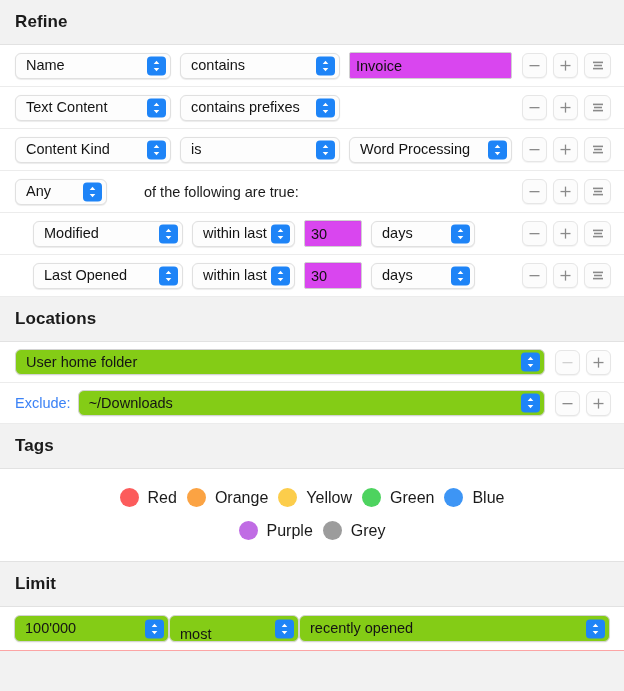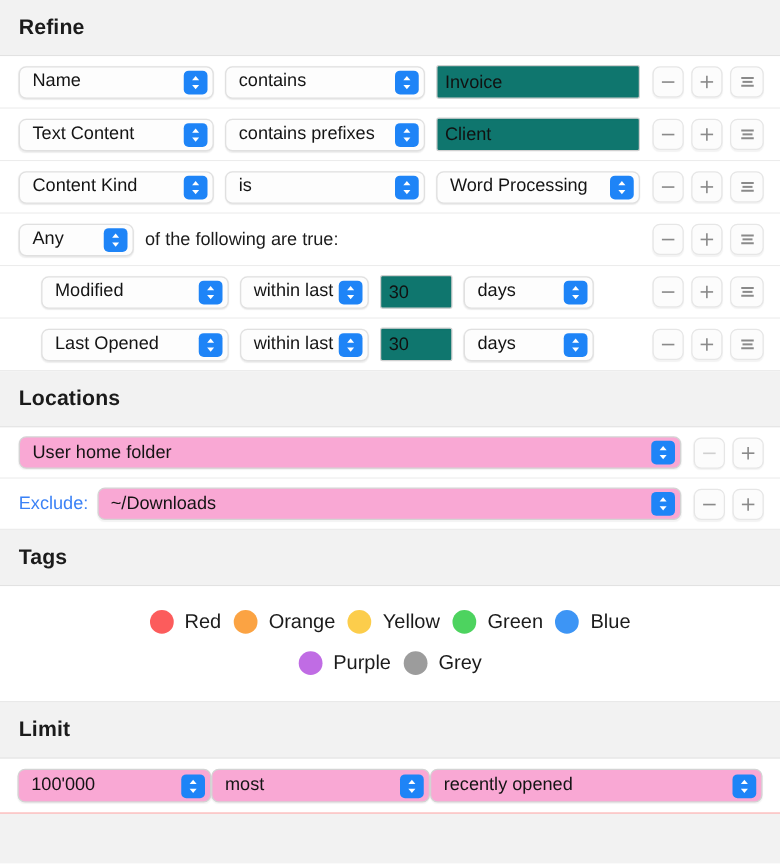--- a/index.html
+++ b/index.html
@@ -72,21 +72,21 @@
     font-size: 14.5px;
     color: #141414;
     white-space: nowrap;
     cursor: default;
     user-select: none;
   }
   .popup .lbl { line-height: 1; display: block; }
 
   
   .popup.light {
-    background: #f9a8d4;
+    background: #84cc16;
     border: 1px solid #d3d3d3;
     box-shadow: 0 1px 1px rgba(0,0,0,0.05);
   }
 
   
   .stepper {
     position: absolute;
     right: 4px;
     top: 50%;
     transform: translateY(-50%);
@@ -97,21 +97,21 @@
     flex-direction: column;
     align-items: center;
     justify-content: center;
     gap: 2px;
   }
   .stepper svg { display: block; }
 
   
   .textfield {
     height: 27px;
-    background: #0f766e;
+    background: #d946ef;
     border: 1px solid #d0d0d0;
     border-radius: 2px;
     font-size: 14.5px;
     color: #111;
     display: flex;
     align-items: center;
     padding: 0 6px;
     white-space: nowrap;
     overflow: hidden;
     box-shadow: inset 0 1px 1px rgba(0,0,0,0.03);
@@ -131,20 +131,21 @@
     flex: 0 0 auto;
   }
   .btn.wide { width: 27px; }
   .btn svg { display: block; }
   .btn.disabled svg { opacity: 0.38; }
 
   .static-text {
     font-size: 14.5px;
     color: #1b1b1b;
     white-space: nowrap;
+    margin-left: 28px;
   }
   .label-inline {
     font-size: 14.5px;
     color: #3b82f6;
     white-space: nowrap;
     margin-right: 7px;
   }
 
   
   .loc-row {
@@ -190,21 +191,21 @@
   
   .limit-row {
     height: 44px;
     display: flex;
     align-items: center;
     padding: 0 14px 0 14px;
     border-bottom: 1px solid #fca5a5;
     background: #fff;
   }
   .limit-row .p1 { width: 155px; }
-  .limit-row .p2 { width: 175px; }
+  .limit-row .p2 { width: 130px; align-items: flex-end; }
   .limit-row .p3 { flex: 1 1 auto; }
   .limit-row .popup { height: 27px; }
 
   .footer-fill {
     background: #f2f2f2;
     flex: 1 1 auto;
     min-height: 0;
   }
 
   #app { display: flex; flex-direction: column; }
@@ -287,23 +288,20 @@
       </div>
       <div class="popup w-op">
         <span class="lbl">contains prefixes</span>
         <span class="stepper">
           <svg width="11" height="13" viewBox="0 0 11 13" aria-hidden="true">
             <path d="M5.5 1.2 L8.3 4.6 L2.7 4.6 Z" fill="#ffffff"></path>
             <path d="M5.5 11.8 L8.3 8.4 L2.7 8.4 Z" fill="#ffffff"></path>
           </svg>
         </span>
       </div>
-      <div class="textfield f-text">
-        <span>Client</span>
-      </div>
     </div>
     <div class="row-actions">
       <div class="btn">
         <svg width="11" height="11" viewBox="0 0 11 11">
             <rect x="0.5" y="5" width="10" height="1.3" fill="#8a8a8a"></rect>
           </svg>
       </div>
       <div class="btn">
         <svg width="11" height="11" viewBox="0 0 11 11">
             <rect x="0.5" y="4.9" width="10" height="1.3" fill="#8a8a8a"></rect>

